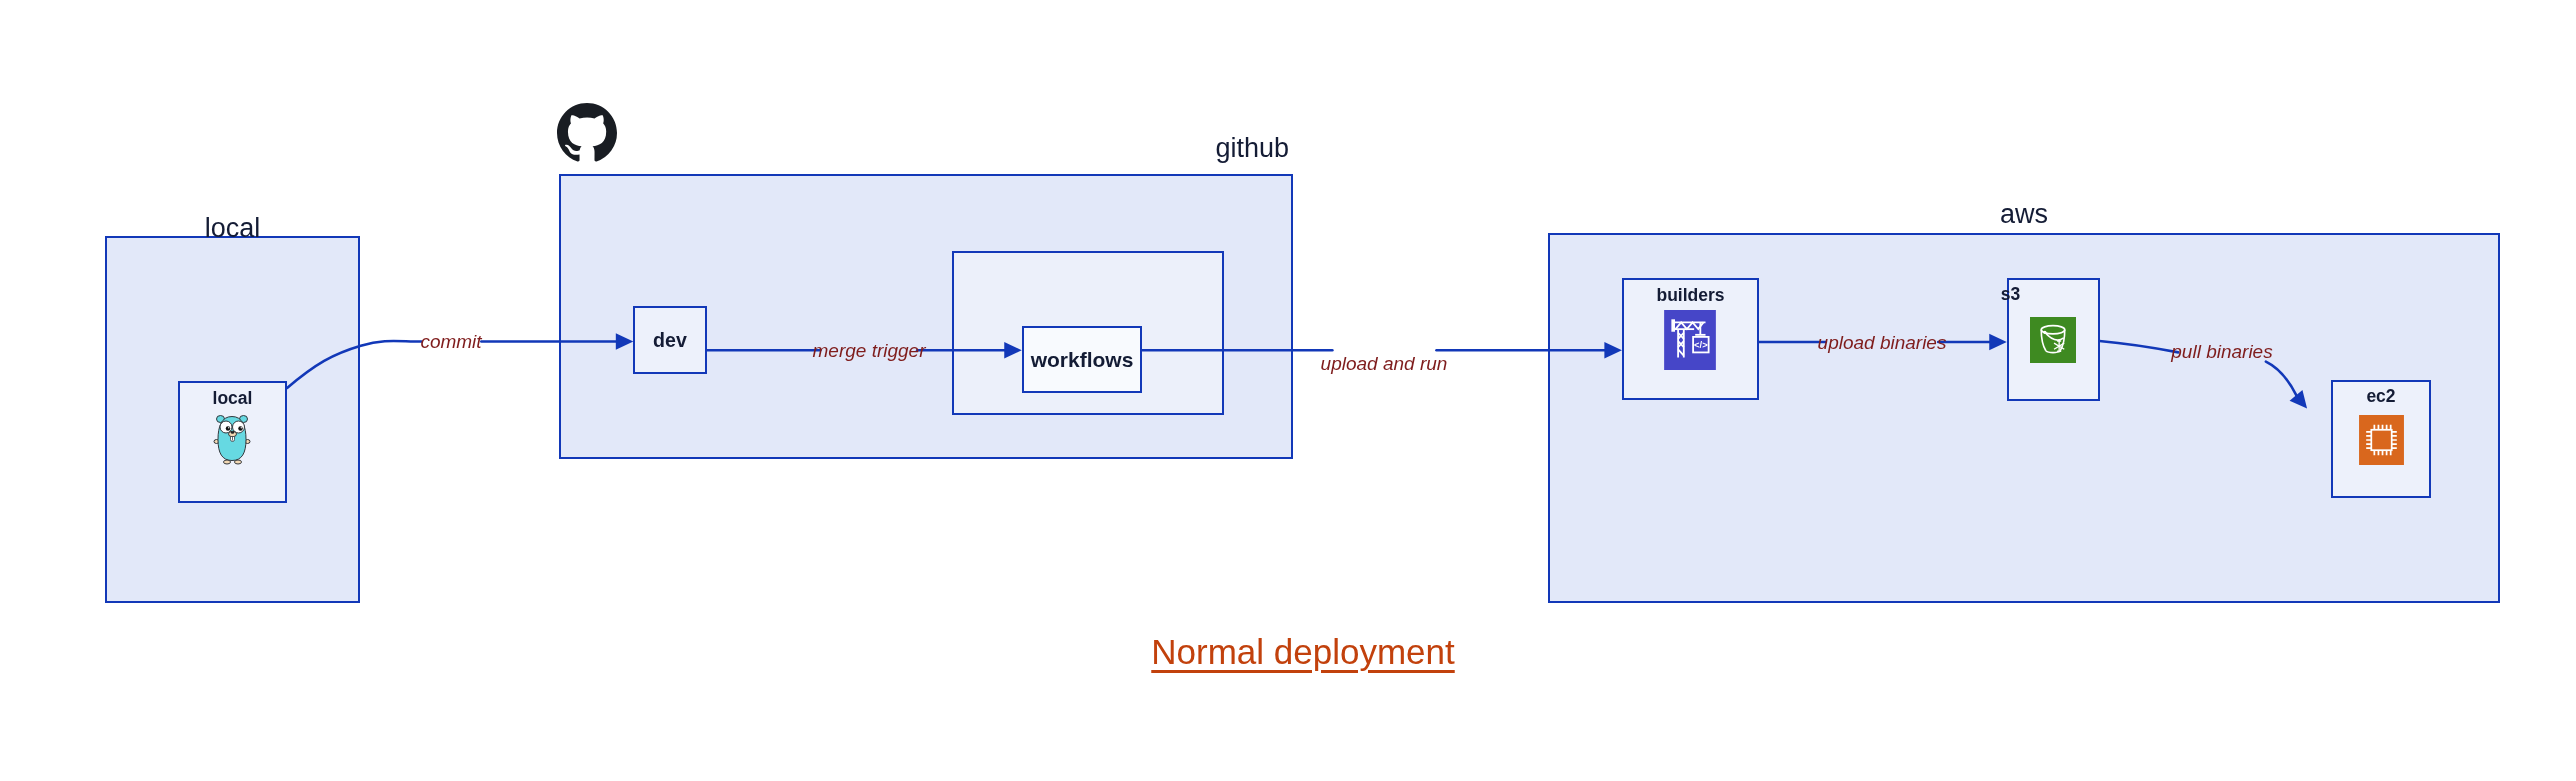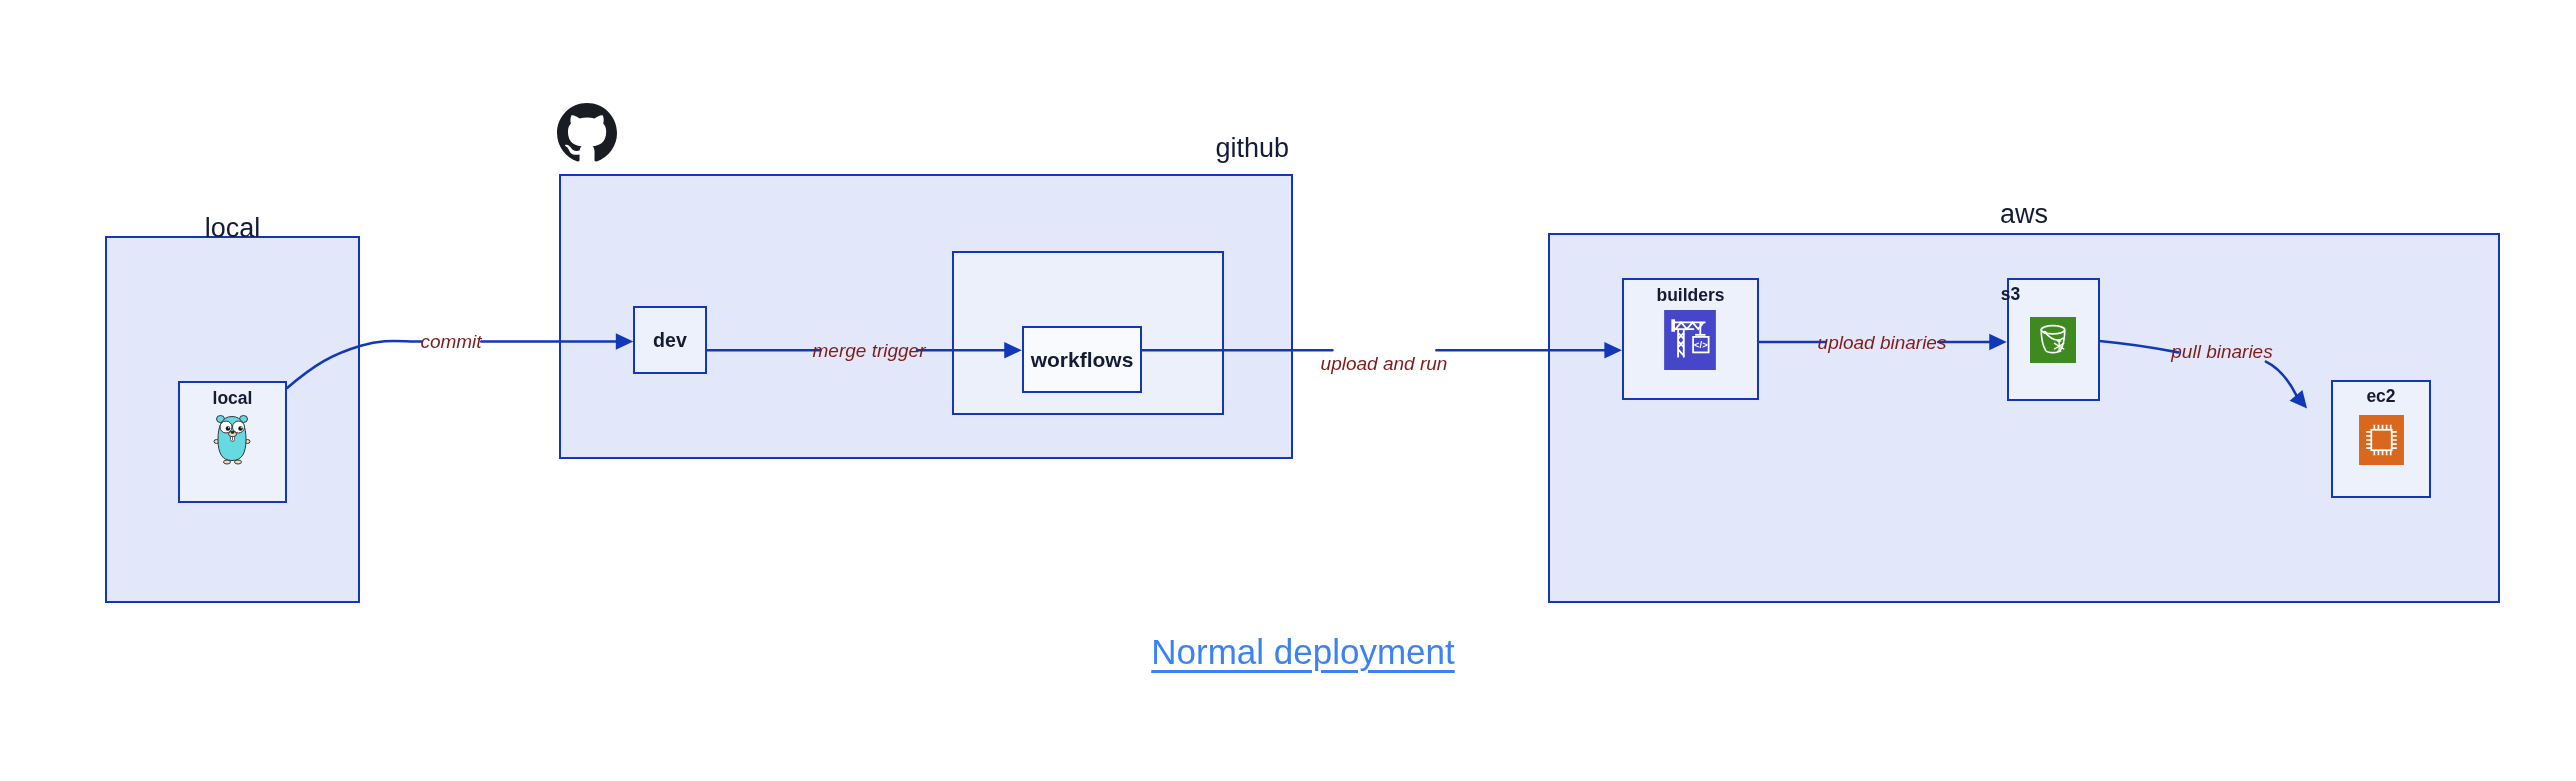--- a/index.html
+++ b/index.html
@@ -25,21 +25,21 @@
   .node-label-center{
     position:absolute;display:flex;align-items:center;justify-content:center;
     font-weight:bold;color:#141c35;
   }
   .edge-label{
     position:absolute;font-style:italic;font-size:19px;color:#7f1d1d;
     transform:translate(-50%,-50%);white-space:nowrap;
   }
   .title{
     position:absolute;transform:translateX(-50%);
-    font-size:35px;color:#3b82f6;white-space:nowrap;
+    font-size:35px;color:#c2410c;white-space:nowrap;
     text-decoration:underline;text-decoration-thickness:3.1px;text-underline-offset:6.2px;
   }
   svg.overlay{position:absolute;left:0;top:0;pointer-events:none;}
   .icon-wrap{position:absolute;}
 </style>
 </head>
 <body>
 
 <div id="canvas">
 

